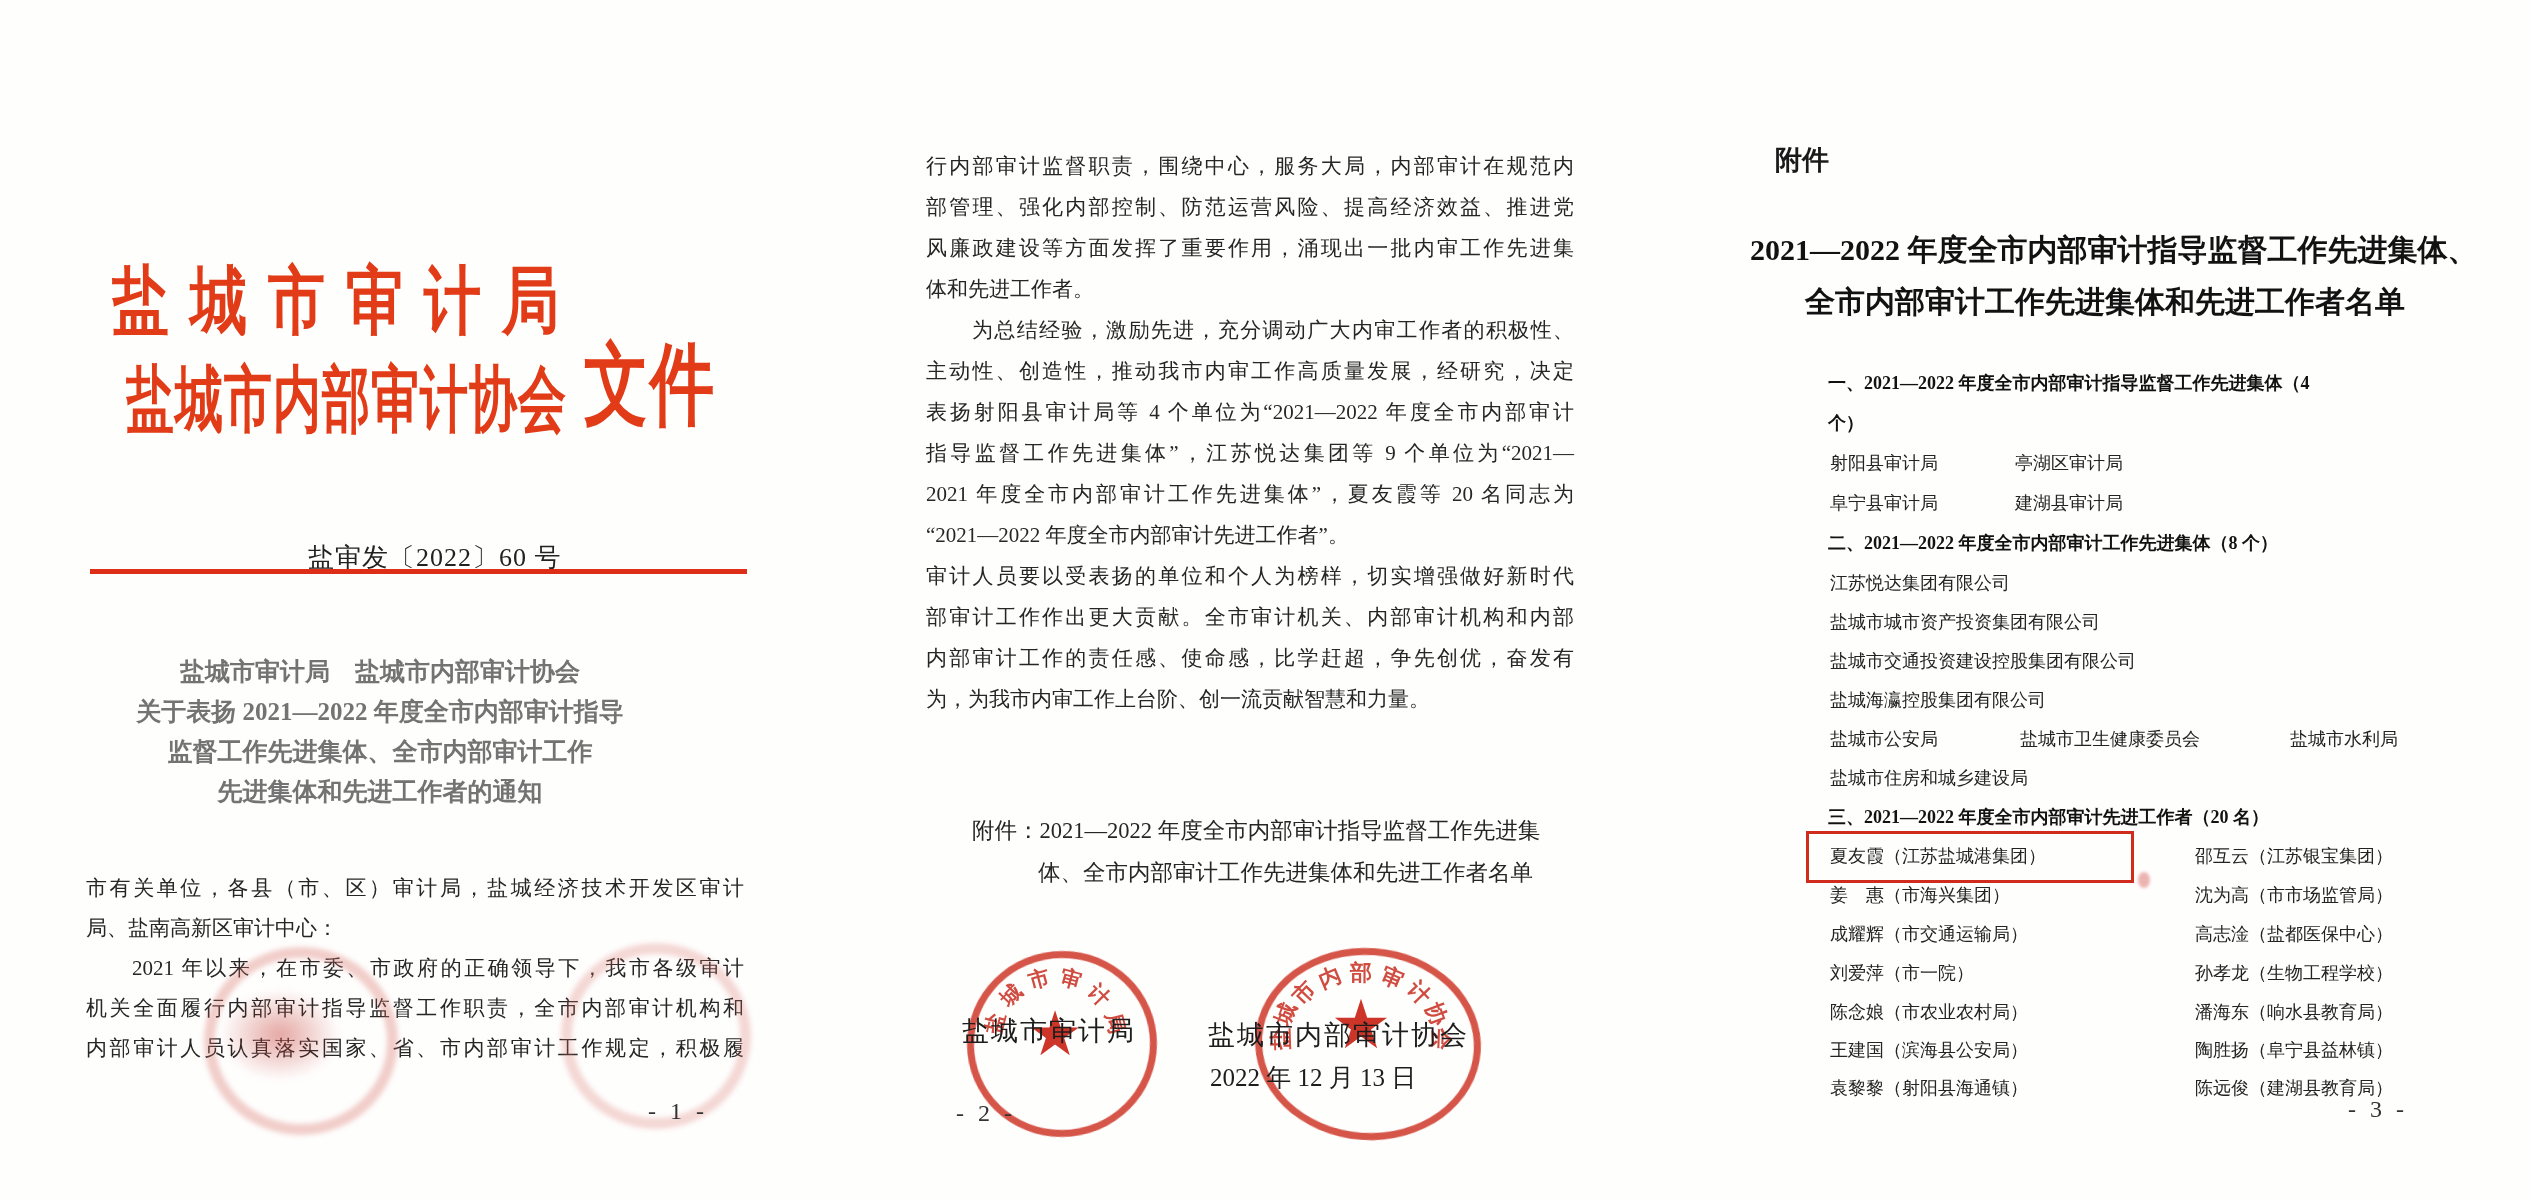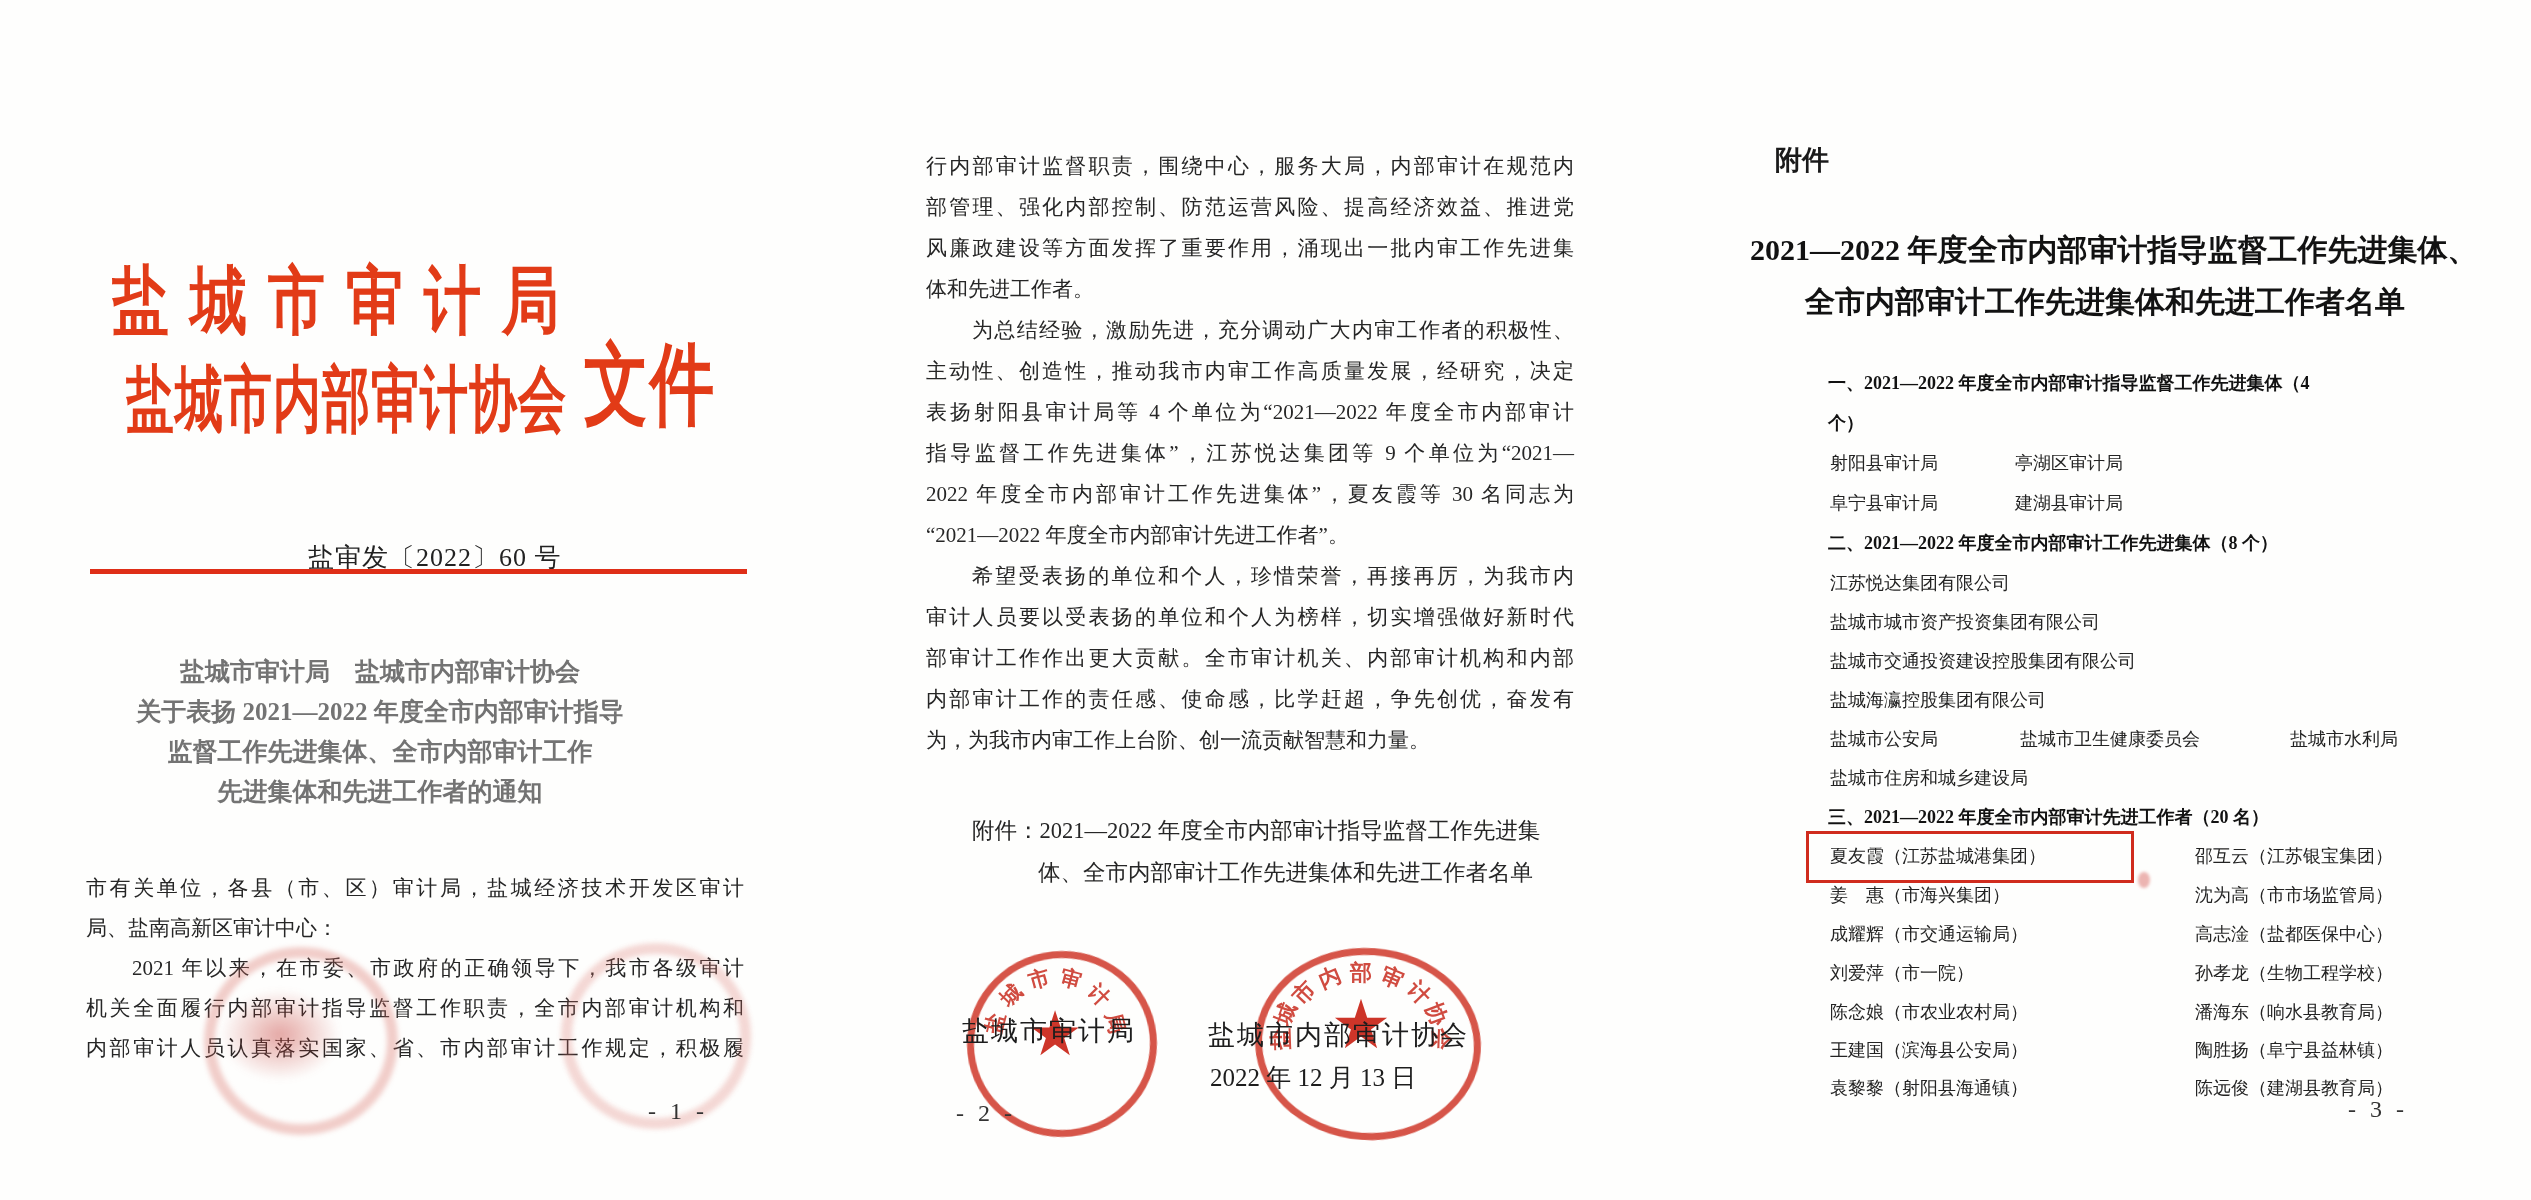--- a/index.html
+++ b/index.html
@@ -93,23 +93,22 @@
 <div class="page" id="page2">
   <div class="bodyblock" id="p2body" style="left:116px;top:146px;width:648px;">
     <div class="bl just">行内部审计监督职责，围绕中心，服务大局，内部审计在规范内</div>
     <div class="bl just">部管理、强化内部控制、防范运营风险、提高经济效益、推进党</div>
     <div class="bl just">风廉政建设等方面发挥了重要作用，涌现出一批内审工作先进集</div>
     <div class="bl">体和先进工作者。</div>
     <div class="bl just ind">为总结经验，激励先进，充分调动广大内审工作者的积极性、</div>
     <div class="bl just">主动性、创造性，推动我市内审工作高质量发展，经研究，决定</div>
     <div class="bl just">表扬射阳县审计局等 4 个单位为“2021—2022 年度全市内部审计</div>
     <div class="bl just">指导监督工作先进集体”，江苏悦达集团等 9 个单位为“2021—</div>
-    <div class="bl just">2022 年度全市内部审计工作先进集体”，夏友霞等 30 名同志为</div>
+    <div class="bl just">2021 年度全市内部审计工作先进集体”，夏友霞等 20 名同志为</div>
     <div class="bl">“2021—2022 年度全市内部审计先进工作者”。</div>
-    <div class="bl just ind">希望受表扬的单位和个人，珍惜荣誉，再接再厉，为我市内</div>
     <div class="bl just">审计人员要以受表扬的单位和个人为榜样，切实增强做好新时代</div>
     <div class="bl just">部审计工作作出更大贡献。全市审计机关、内部审计机构和内部</div>
     <div class="bl just">内部审计工作的责任感、使命感，比学赶超，争先创优，奋发有</div>
     <div class="bl">为，为我市内审工作上台阶、创一流贡献智慧和力量。</div>
   </div>
 
   <div class="att" style="left:162px;top:810px;">附件：2021—2022 年度全市内部审计指导监督工作先进集</div>
   <div class="att" style="left:228px;top:852px;">体、全市内部审计工作先进集体和先进工作者名单</div>
 
   <div class="seal-ring" style="left:157px;top:951px;width:176px;height:172px;transform:rotate(-6deg);"></div>

